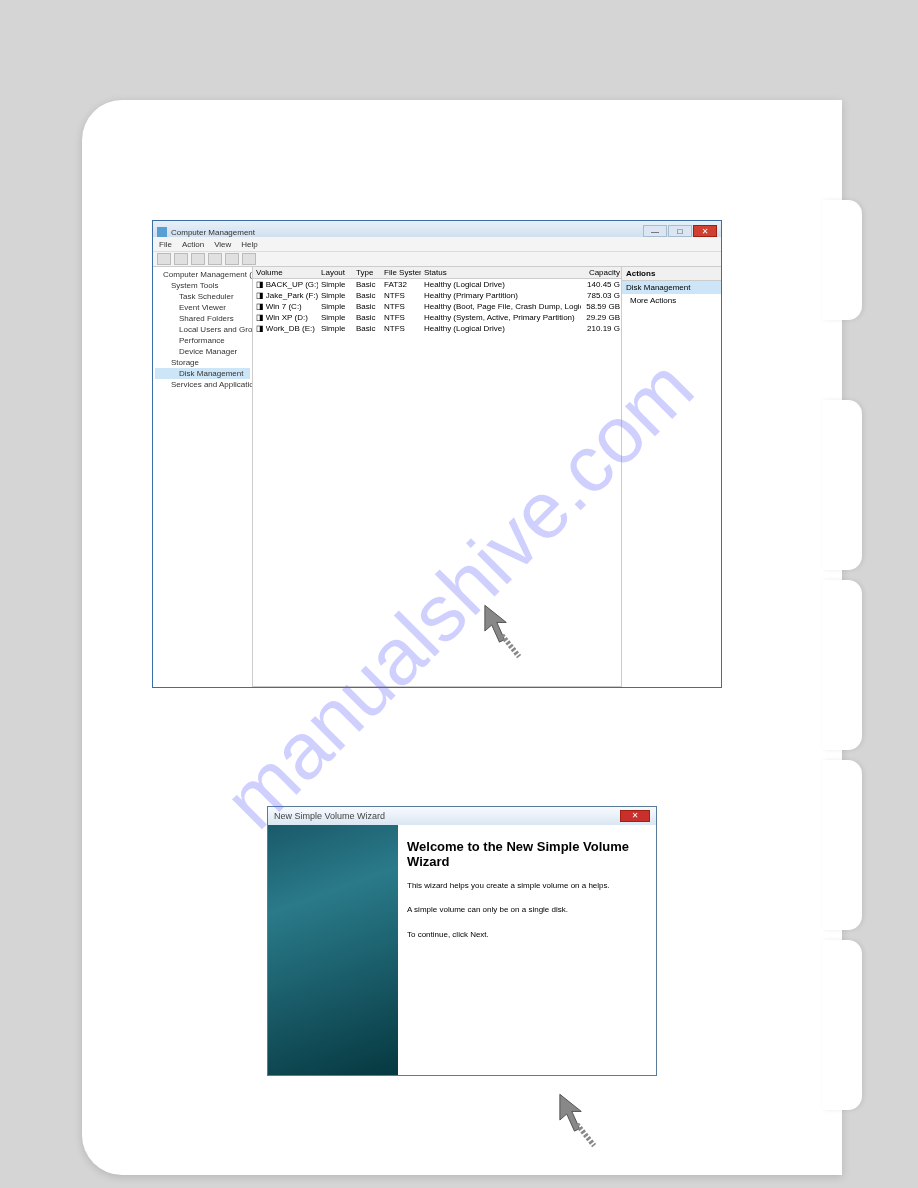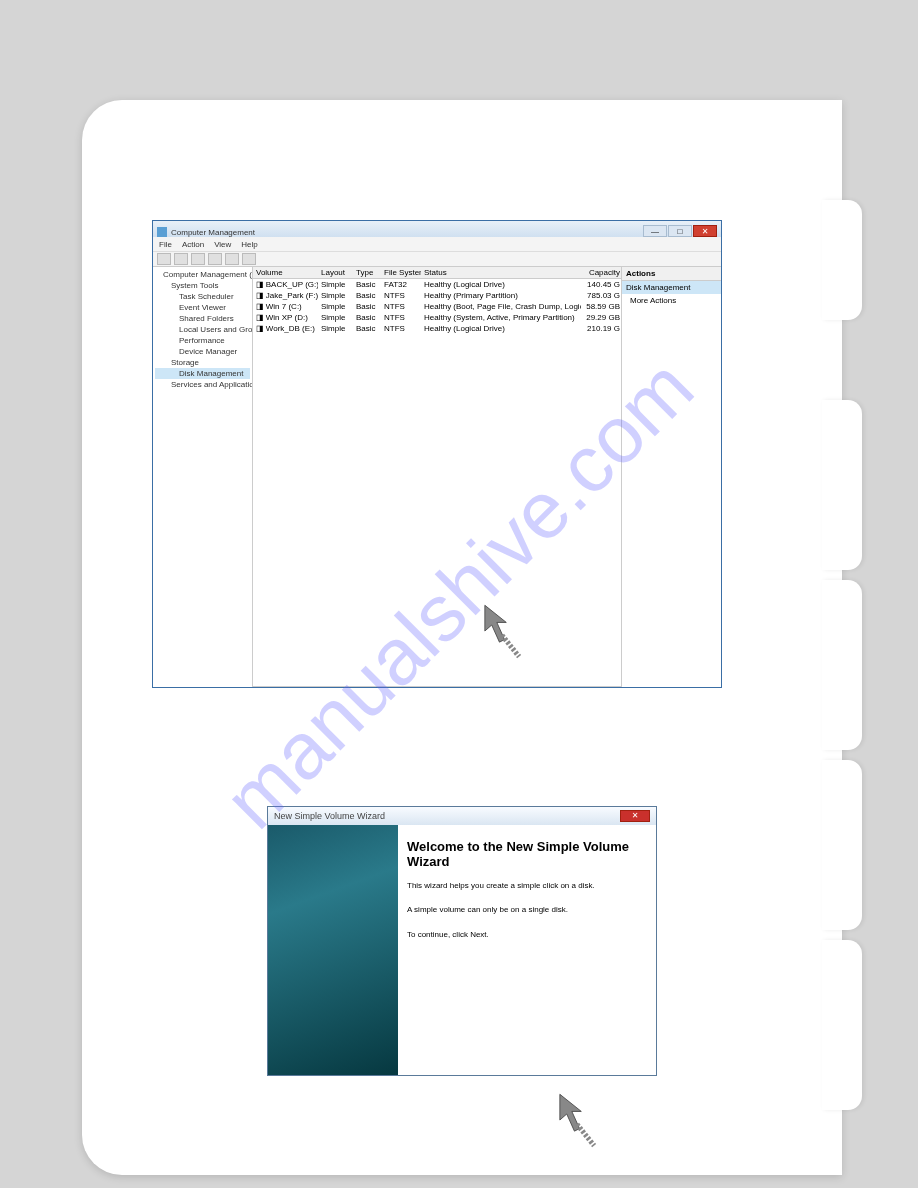--- a/index.html
+++ b/index.html
@@ -258,21 +258,21 @@
 
   <div class="wiz">
     <div class="wiz-titlebar">
       <div class="title">New Simple Volume Wizard</div>
       <div class="wiz-close">✕</div>
     </div>
     <div class="wiz-body">
       <div class="wiz-side"></div>
       <div class="wiz-content">
         <h2>Welcome to the New Simple Volume Wizard</h2>
-        <p>This wizard helps you create a simple click on a disk.</p>
+        <p>This wizard helps you create a simple volume on a helps.</p>
         <p>A simple volume can only be on a single disk.</p>
         <p>To continue, click Next.</p>
       </div>
     </div>
   </div>
 
   <div class="cursor-arrow" style="left:470px;top:990px">
     <svg viewBox="0 0 50 70">
         <path d="M5 5 L5 35 L13 28 L22 48 L28 45 L19 25 L30 25 Z" fill="#888" stroke="#444"></path>
         <path d="M25 40 L45 65" stroke="#888" stroke-width="6" stroke-dasharray="3 2"></path>

